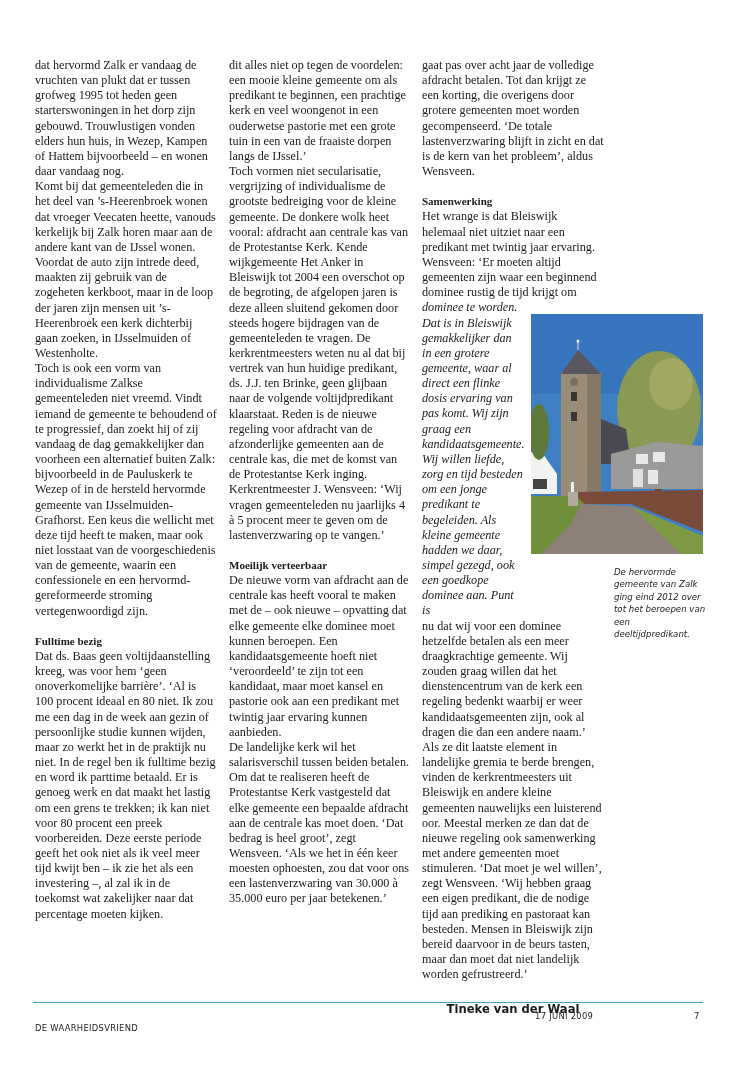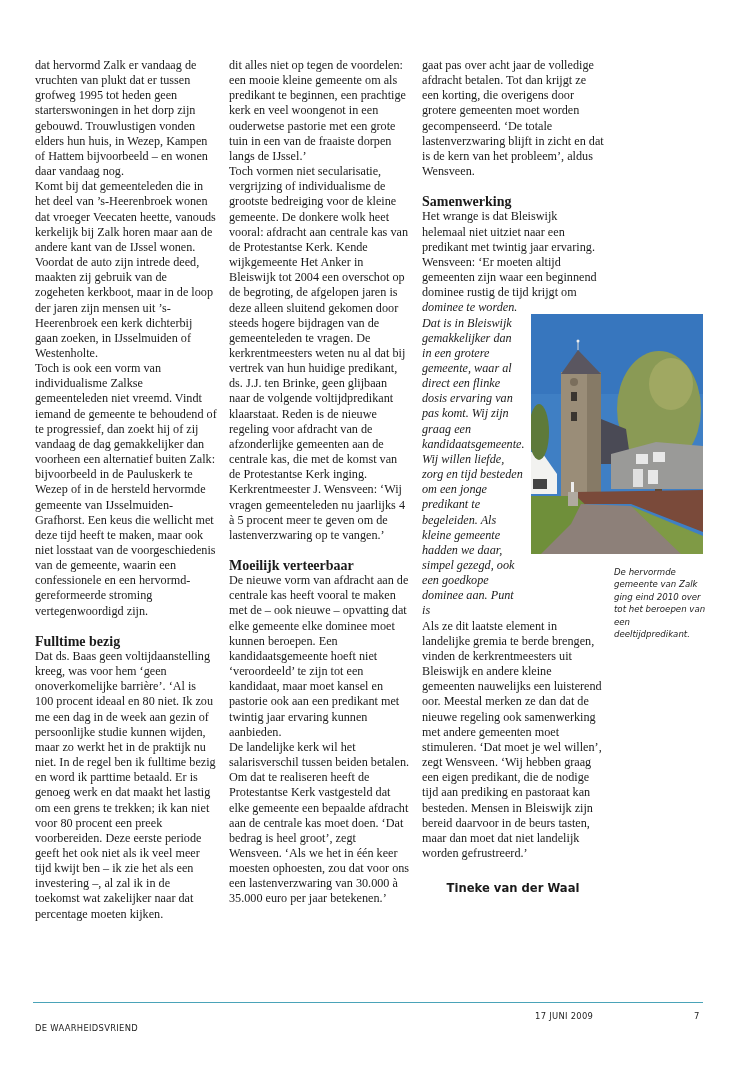--- a/index.html
+++ b/index.html
@@ -2,21 +2,21 @@
 <html><head>
 <meta charset="utf-8">
 <style>
   html, body { margin: 0; padding: 0; background: #ffffff; }
   body { width: 738px; height: 1068px; position: relative; overflow: hidden;
          font-family: "DejaVu Serif", "Liberation Serif", serif; color: #1a1a1a; }
   .col { position: absolute; top: 58px; font-family: "Liberation Serif", serif;
          font-size: 12.2px; line-height: 15.15px; }
   .col p { margin: 0; }
   .col .gap { height: 15px; }
-  .col h3 { margin: 0; font-size: 14px; line-height: 15.15px; font-weight: bold; }
+  .col h3 { margin: 0; font-size: 11px; line-height: 15.15px; font-weight: bold; }
   #col1 { left: 35px; width: 182px; }
   #col2 { left: 229px; width: 182px; }
   #col3 { left: 422px; width: 182px; }
   .narrow { width: 102px; font-style: italic; }
   .photo { position: absolute; left: 531px; top: 314px; width: 172px; height: 240px; overflow: hidden; }
   .caption { position: absolute; left: 614px; top: 566px; width: 92px;
              font-family: "DejaVu Sans", sans-serif; font-style: italic;
              font-size: 8.6px; line-height: 12.4px; color: #222; }
   .byline { text-align: center; font-family: "DejaVu Sans", sans-serif; font-weight: bold;
             font-size: 11.6px; margin-top: 20px; }
@@ -49,20 +49,21 @@
   </div>
 <div id="col3" class="col">
   <div id="col3-top">
       <p>gaat pas over acht jaar de volledige afdracht betalen. Tot dan krijgt ze een korting, die overigens door grotere gemeenten moet worden gecompenseerd. ‘De totale lastenverzwaring blijft in zicht en dat is de kern van het probleem’, aldus Wensveen.</p>
       <div class="gap"></div>
       <h3>Samenwerking</h3>
       <p>Het wrange is dat Bleiswijk helemaal niet uitziet naar een predikant met twintig jaar ervaring. Wensveen: ‘Er moeten altijd gemeenten zijn waar een beginnend dominee rustig de tijd krijgt om</p>
     </div>
   <p class="narrow">dominee te worden. Dat is in Bleiswijk gemakkelijker dan in een grotere gemeente, waar al direct een flinke dosis ervaring van pas komt. Wij zijn graag een kandidaatsgemeente. Wij willen liefde, zorg en tijd besteden om een jonge predikant te begeleiden. Als kleine gemeente hadden we daar, simpel gezegd, ook een goedkope dominee aan. Punt is</p>
   <div id="col3-bottom">
+      <p>nu dat wij voor een dominee hetzelfde betalen als een meer draagkrachtige gemeente. Wij zouden graag willen dat het dienstencentrum van de kerk een regeling bedenkt waarbij er weer kandidaatsgemeenten zijn, ook al dragen die dan een andere naam.’</p>
       <p>Als ze dit laatste element in landelijke gremia te berde brengen, vinden de kerkrentmeesters uit Bleiswijk en andere kleine gemeenten nauwelijks een luisterend oor. Meestal merken ze dan dat de nieuwe regeling ook samenwerking met andere gemeenten moet stimuleren. ‘Dat moet je wel willen’, zegt Wensveen. ‘Wij hebben graag een eigen predikant, die de nodige tijd aan prediking en pastoraat kan besteden. Mensen in Bleiswijk zijn bereid daarvoor in de beurs tasten, maar dan moet dat niet landelijk worden gefrustreerd.’</p>
     </div>
   <div class="byline">Tineke van der Waal</div>
 </div>
 
 <div class="photo">
   <svg width="172" height="240" viewBox="0 0 172 240">
     <rect x="0" y="0" width="172" height="240" fill="#3f7fc4"></rect>
     <rect x="0" y="0" width="172" height="80" fill="#2f6db8" opacity="0.5"></rect>
 
@@ -95,18 +96,18 @@
 
     <polygon points="0,182 45,182 60,196 30,240 0,240" fill="#6f8f3a"></polygon>
     <polygon points="100,192 172,222 172,240 140,240" fill="#7f9a45"></polygon>
 
     <polygon points="50,190 100,192 150,240 10,240 40,210" fill="#8d8079"></polygon>
 
     <rect x="37" y="178" width="10" height="14" fill="#b0aaa0"></rect>
     <rect x="40" y="168" width="3" height="10" fill="#eee"></rect>
   </svg>
 </div>
-<div class="caption">De hervormde gemeente van Zalk ging eind 2010 over tot het beroepen van een deeltijdpredikant.</div>
+<div class="caption">De hervormde gemeente van Zalk ging eind 2012 over tot het beroepen van een deeltijdpredikant.</div>
 
 <div class="footer-rule"></div>
 <div id="footer-pub" class="footer">DE WAARHEIDSVRIEND</div>
 <div id="footer-date" class="footer">17 JUNI 2009</div>
 <div id="footer-page" class="footer">7</div>
 
 </body></html>

